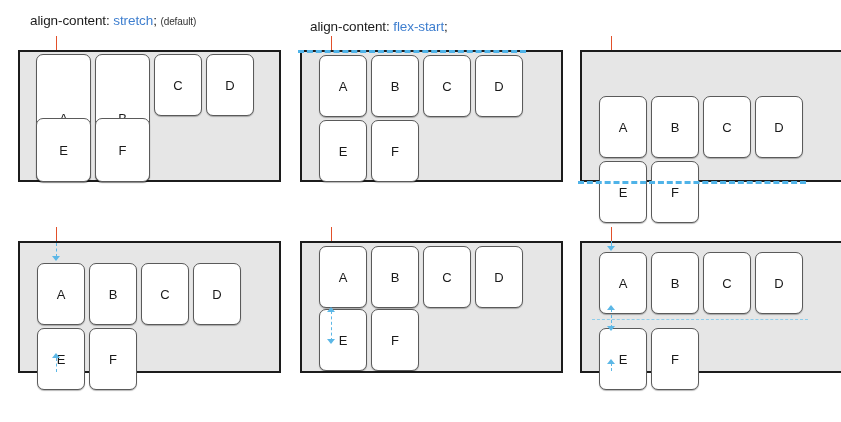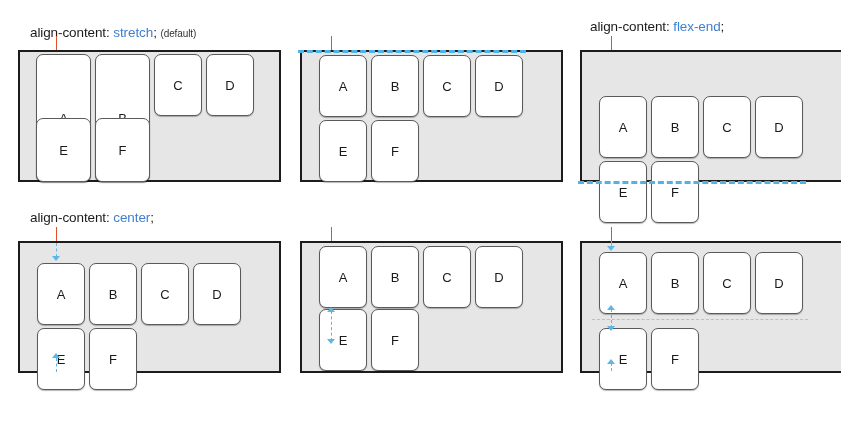--- a/index.html
+++ b/index.html
@@ -79,74 +79,70 @@
   }
   .arrow.down{border-top:5px solid #5cb7e6;}
   .arrow.up{border-bottom:5px solid #5cb7e6;}
 </style>
 </head>
 <body>
 
 <div class="sheet">
 
   <div class="cell" style="left:0;top:0;width:290px;height:200px;">
-    <div class="label" style="left:30px;top:25px;">
+    <div class="label" style="left:30px;top:13px;">
       <span class="prop">align-content:</span>
       <span class="val">stretch</span><span class="semi">;</span>
       <span class="note">(default)</span>
     </div>
     <div class="tick" style="left:56px;top:36px;height:15px;"></div>
 
     <div class="box" style="left:18px;top:50px;width:263px;height:132px;">
       <div class="item" style="left:16px;top:2px;width:55px;height:128px;">A</div>
       <div class="item" style="left:75px;top:2px;width:55px;height:128px;">B</div>
       <div class="item" style="left:134px;top:2px;width:48px;height:62px;">C</div>
       <div class="item" style="left:186px;top:2px;width:48px;height:62px;">D</div>
       <div class="item" style="left:16px;top:66px;width:55px;height:64px;">E</div>
       <div class="item" style="left:75px;top:66px;width:55px;height:64px;">F</div>
     </div>
   </div>
 
   <div class="cell" style="left:296px;top:0;width:280px;height:200px;">
+    <div class="label" style="left:14px;top:19px;">
+      <span class="prop">align-content:</span>
+      <span class="val">flex-start</span><span class="semi">;</span>
+    </div>
     <div class="tick" style="left:35px;top:36px;height:14px;"></div>
 
     <div class="box" style="left:4px;top:50px;width:263px;height:132px;">
       <div class="item" style="left:17px;top:3px;width:48px;height:62px;">A</div>
       <div class="item" style="left:69px;top:3px;width:48px;height:62px;">B</div>
       <div class="item" style="left:121px;top:3px;width:48px;height:62px;">C</div>
       <div class="item" style="left:173px;top:3px;width:48px;height:62px;">D</div>
       <div class="item" style="left:17px;top:68px;width:48px;height:62px;">E</div>
       <div class="item" style="left:69px;top:68px;width:48px;height:62px;">F</div>
     </div>
     <div class="edge-dash" style="left:2px;top:50px;width:228px;"></div>
   </div>
 
   <div class="cell" style="left:570px;top:0;width:271px;height:200px;">
-    <div class="label" style="left:20px;top:19px;">
-      <span class="prop">align-content:</span>
-      <span class="val">flex-end</span><span class="semi">;</span>
-    </div>
     <div class="tick" style="left:41px;top:36px;height:14px;"></div>
 
     <div class="box" style="left:10px;top:50px;width:263px;height:132px;">
       <div class="item" style="left:17px;top:44px;width:48px;height:62px;">A</div>
       <div class="item" style="left:69px;top:44px;width:48px;height:62px;">B</div>
       <div class="item" style="left:121px;top:44px;width:48px;height:62px;">C</div>
       <div class="item" style="left:173px;top:44px;width:48px;height:62px;">D</div>
       <div class="item" style="left:17px;top:109px;width:48px;height:62px;">E</div>
       <div class="item" style="left:69px;top:109px;width:48px;height:62px;">F</div>
     </div>
     <div class="edge-dash" style="left:8px;top:181px;width:228px;"></div>
   </div>
 
   <div class="cell" style="left:0;top:196px;width:290px;height:200px;">
-    <div class="label" style="left:30px;top:14px;">
-      <span class="prop">align-content:</span>
-      <span class="val">center</span><span class="semi">;</span>
-    </div>
     <div class="tick" style="left:56px;top:31px;height:14px;"></div>
 
     <div class="box" style="left:18px;top:45px;width:263px;height:132px;">
       <div class="item" style="left:17px;top:20px;width:48px;height:62px;">A</div>
       <div class="item" style="left:69px;top:20px;width:48px;height:62px;">B</div>
       <div class="item" style="left:121px;top:20px;width:48px;height:62px;">C</div>
       <div class="item" style="left:173px;top:20px;width:48px;height:62px;">D</div>
       <div class="item" style="left:17px;top:85px;width:48px;height:62px;">E</div>
       <div class="item" style="left:69px;top:85px;width:48px;height:62px;">F</div>
     </div>

